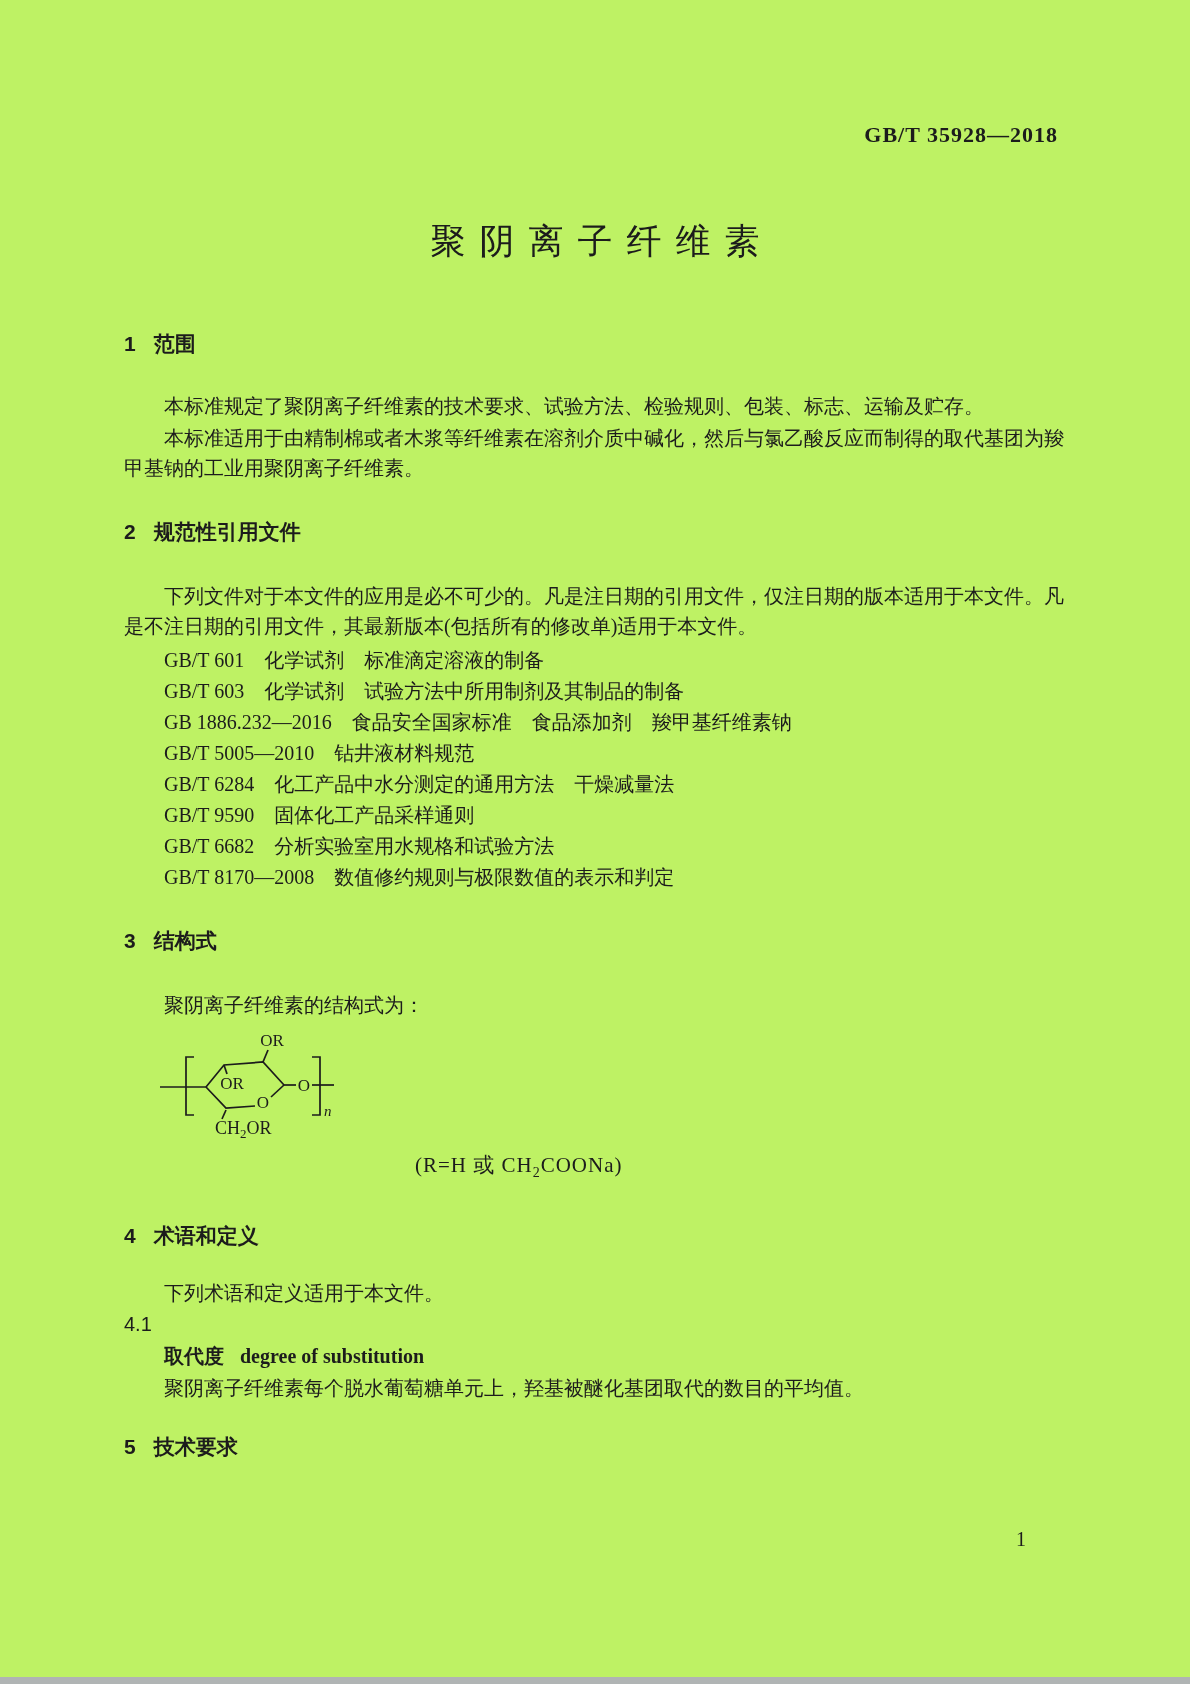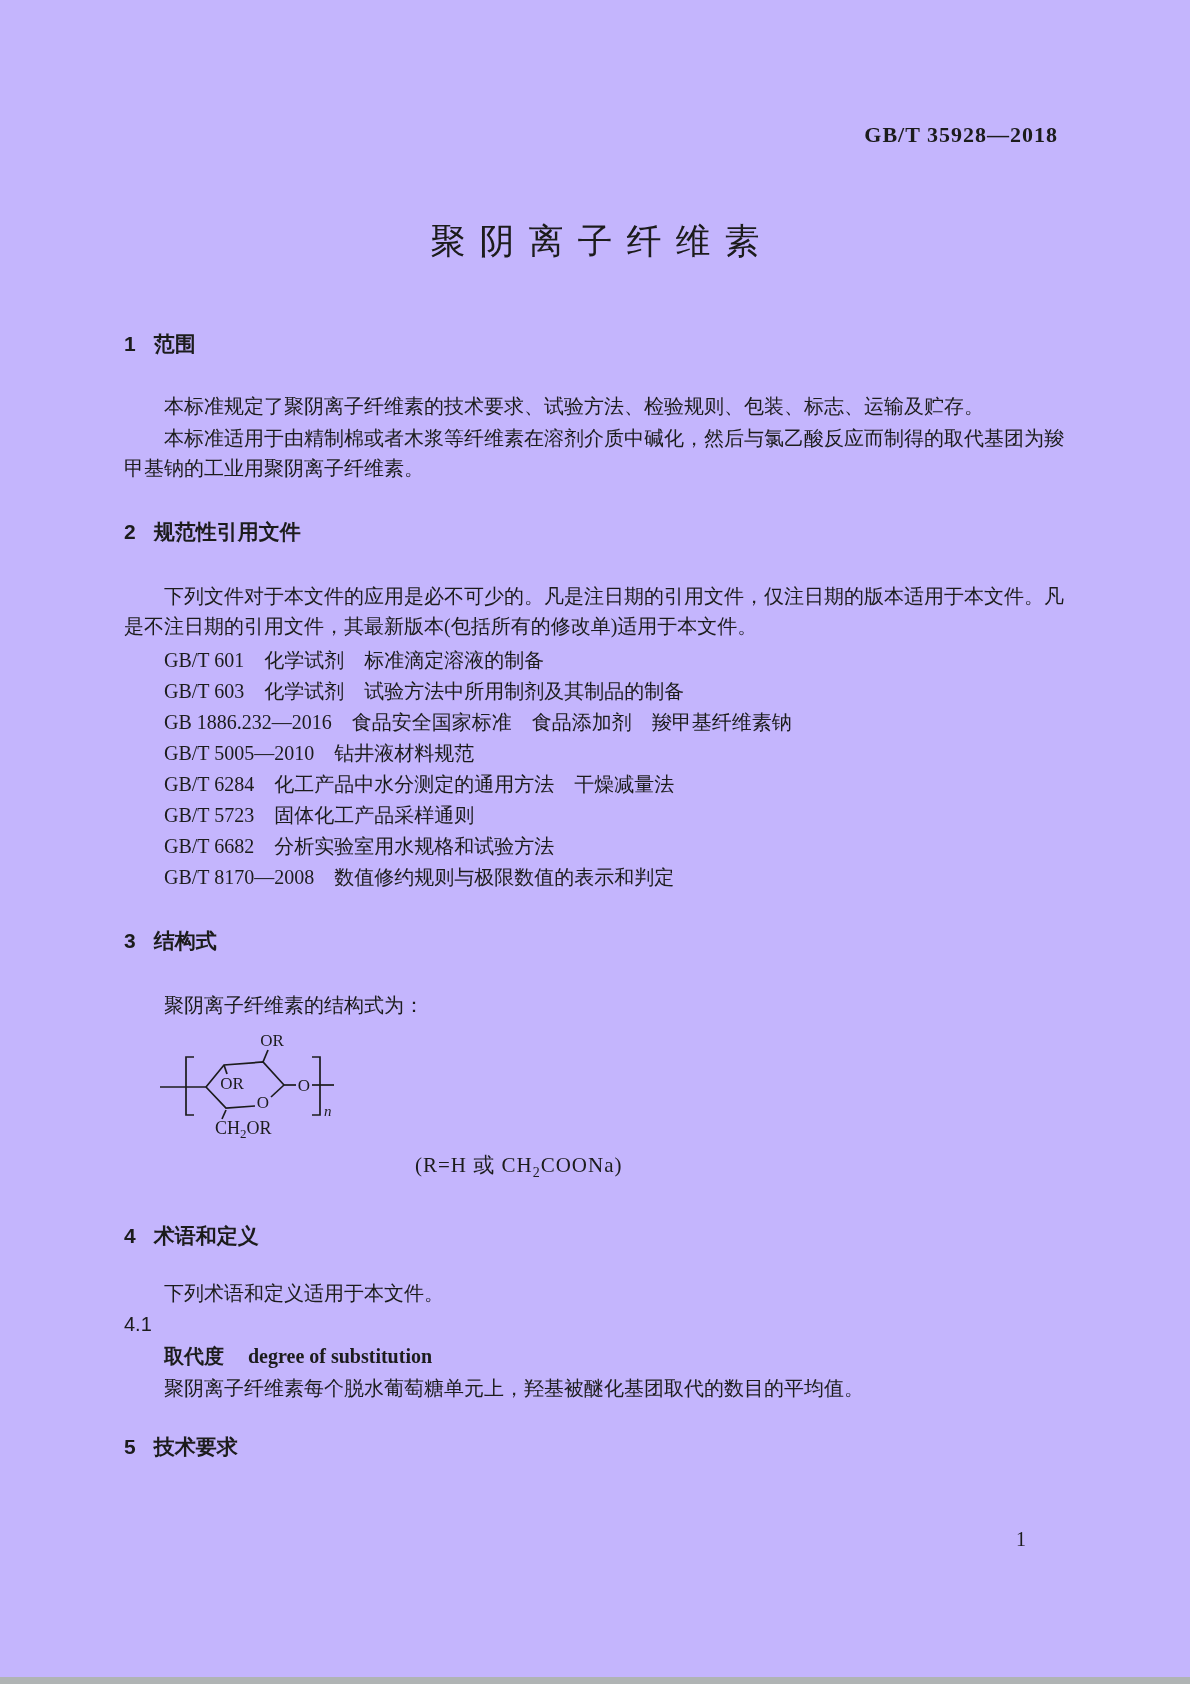--- a/index.html
+++ b/index.html
@@ -1,21 +1,21 @@
 <!DOCTYPE html>
 <html><head>
 <meta charset="utf-8">
 <style>
   * { margin: 0; padding: 0; box-sizing: border-box; }
   html, body { background: #ffffff; }
   .page {
     position: relative;
     width: 1190px;
     height: 1684px;
-    background: #c4b5fd;
+    background: #bef264;
     overflow: hidden;
     font-family: "Liberation Serif", "DejaVu Serif", serif;
     color: #1c1c1c;
   }
   .abs { position: absolute; }
 
   .header-code {
     top: 122px;
     right: 132px;
     font-size: 22px;
@@ -66,21 +66,21 @@
   .formula-caption sub { font-size: 14px; }
   .clause-num {
     left: 124px;
     font-family: "Liberation Sans", "DejaVu Sans", sans-serif;
     font-size: 20px;
     line-height: 24px;
   }
   .term-line {
     left: 164px;
     display: flex;
-    gap: 24px;
+    gap: 16px;
     font-size: 20px;
     line-height: 26px;
   }
   .term-zh {
     font-family: "Liberation Sans", "DejaVu Sans", sans-serif;
     font-weight: bold;
   }
   .term-en { font-weight: bold; }
   .page-number {
     left: 1016px;
@@ -121,21 +121,21 @@
     <span>2</span>
     <span>规范性引用文件</span>
   </div>
   <div class="abs para" style="top:581px;">下列文件对于本文件的应用是必不可少的。凡是注日期的引用文件，仅注日期的版本适用于本文件。凡是不注日期的引用文件，其最新版本(包括所有的修改单)适用于本文件。</div>
   <div class="abs ref-list" style="top:645px;">
     <div>GB/T 601　化学试剂　标准滴定溶液的制备</div>
     <div>GB/T 603　化学试剂　试验方法中所用制剂及其制品的制备</div>
     <div>GB 1886.232—2016　食品安全国家标准　食品添加剂　羧甲基纤维素钠</div>
     <div>GB/T 5005—2010　钻井液材料规范</div>
     <div>GB/T 6284　化工产品中水分测定的通用方法　干燥减量法</div>
-    <div>GB/T 5723　固体化工产品采样通则</div>
+    <div>GB/T 9590　固体化工产品采样通则</div>
     <div>GB/T 6682　分析实验室用水规格和试验方法</div>
     <div>GB/T 8170—2008　数值修约规则与极限数值的表示和判定</div>
   </div>
 
   <div class="abs sec-header" style="top:928px;">
     <span>3</span>
     <span>结构式</span>
   </div>
   <div class="abs para" style="top:990px;">聚阴离子纤维素的结构式为：</div>
 

